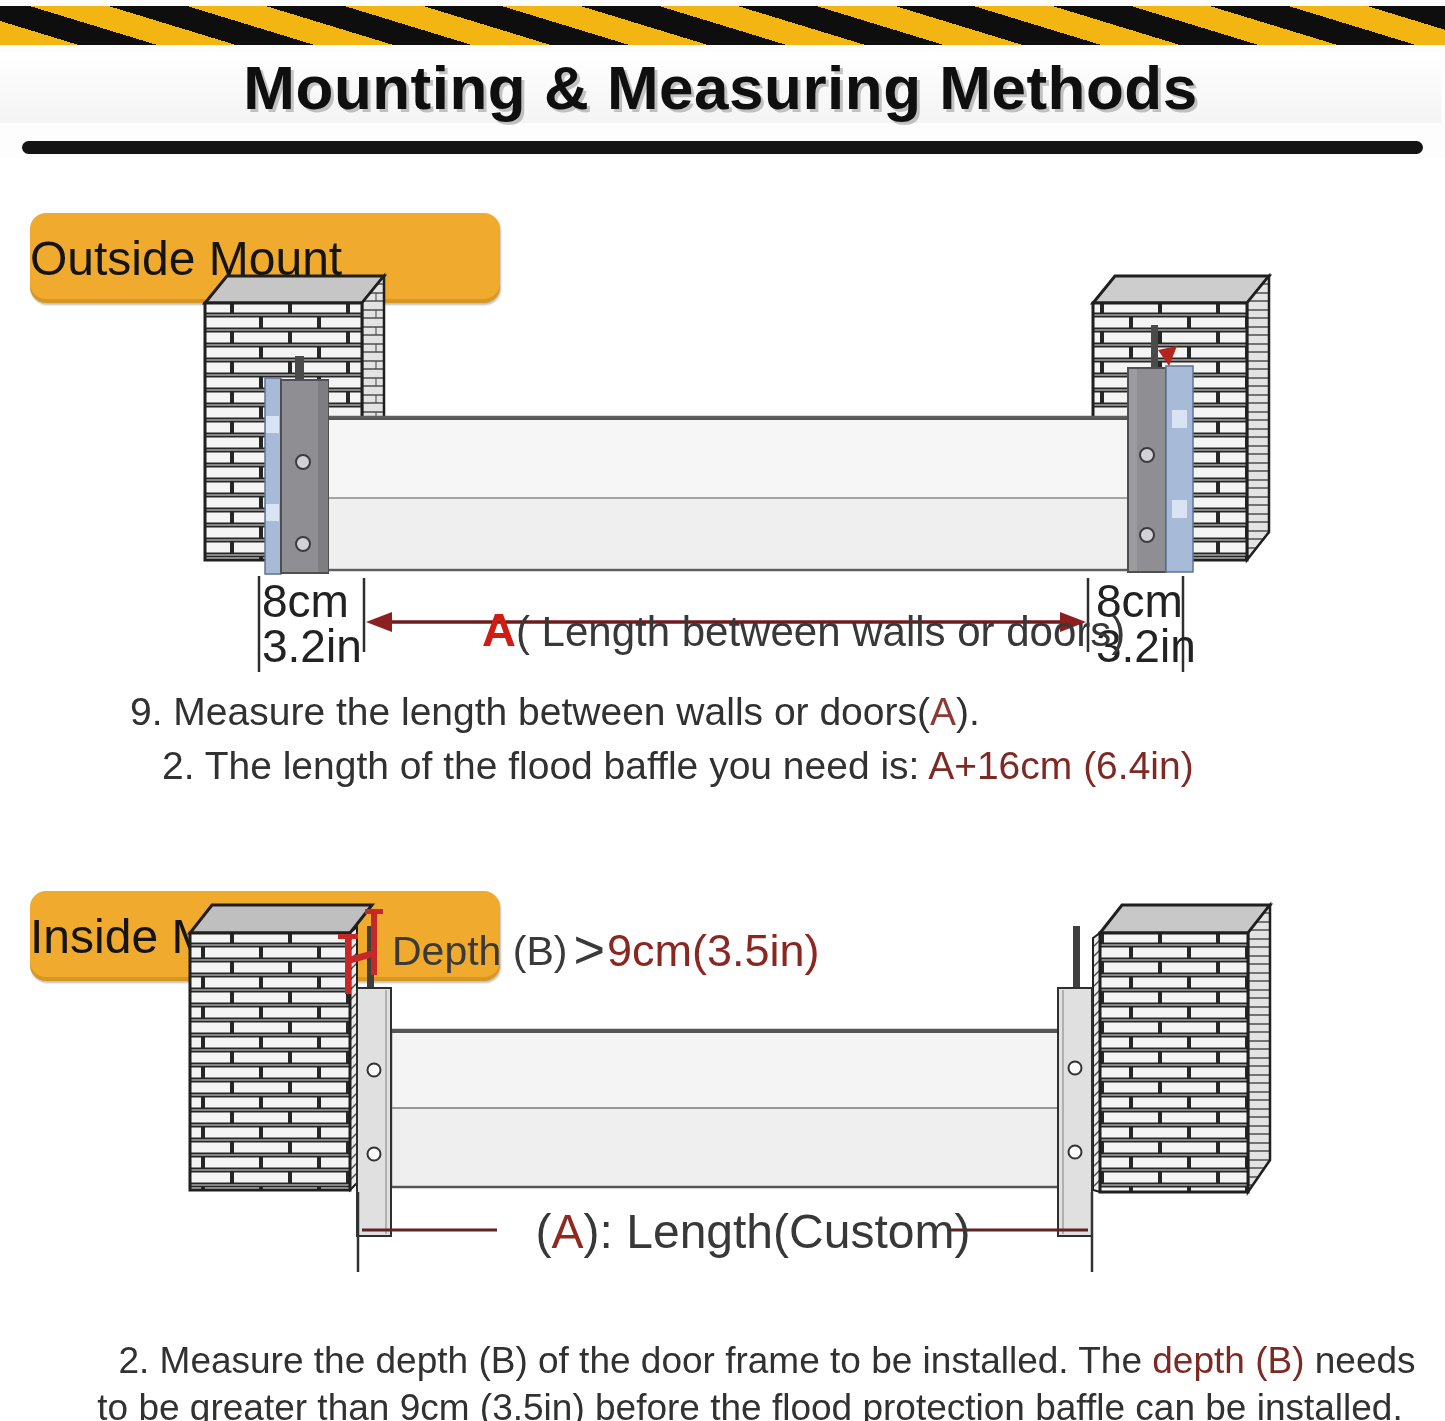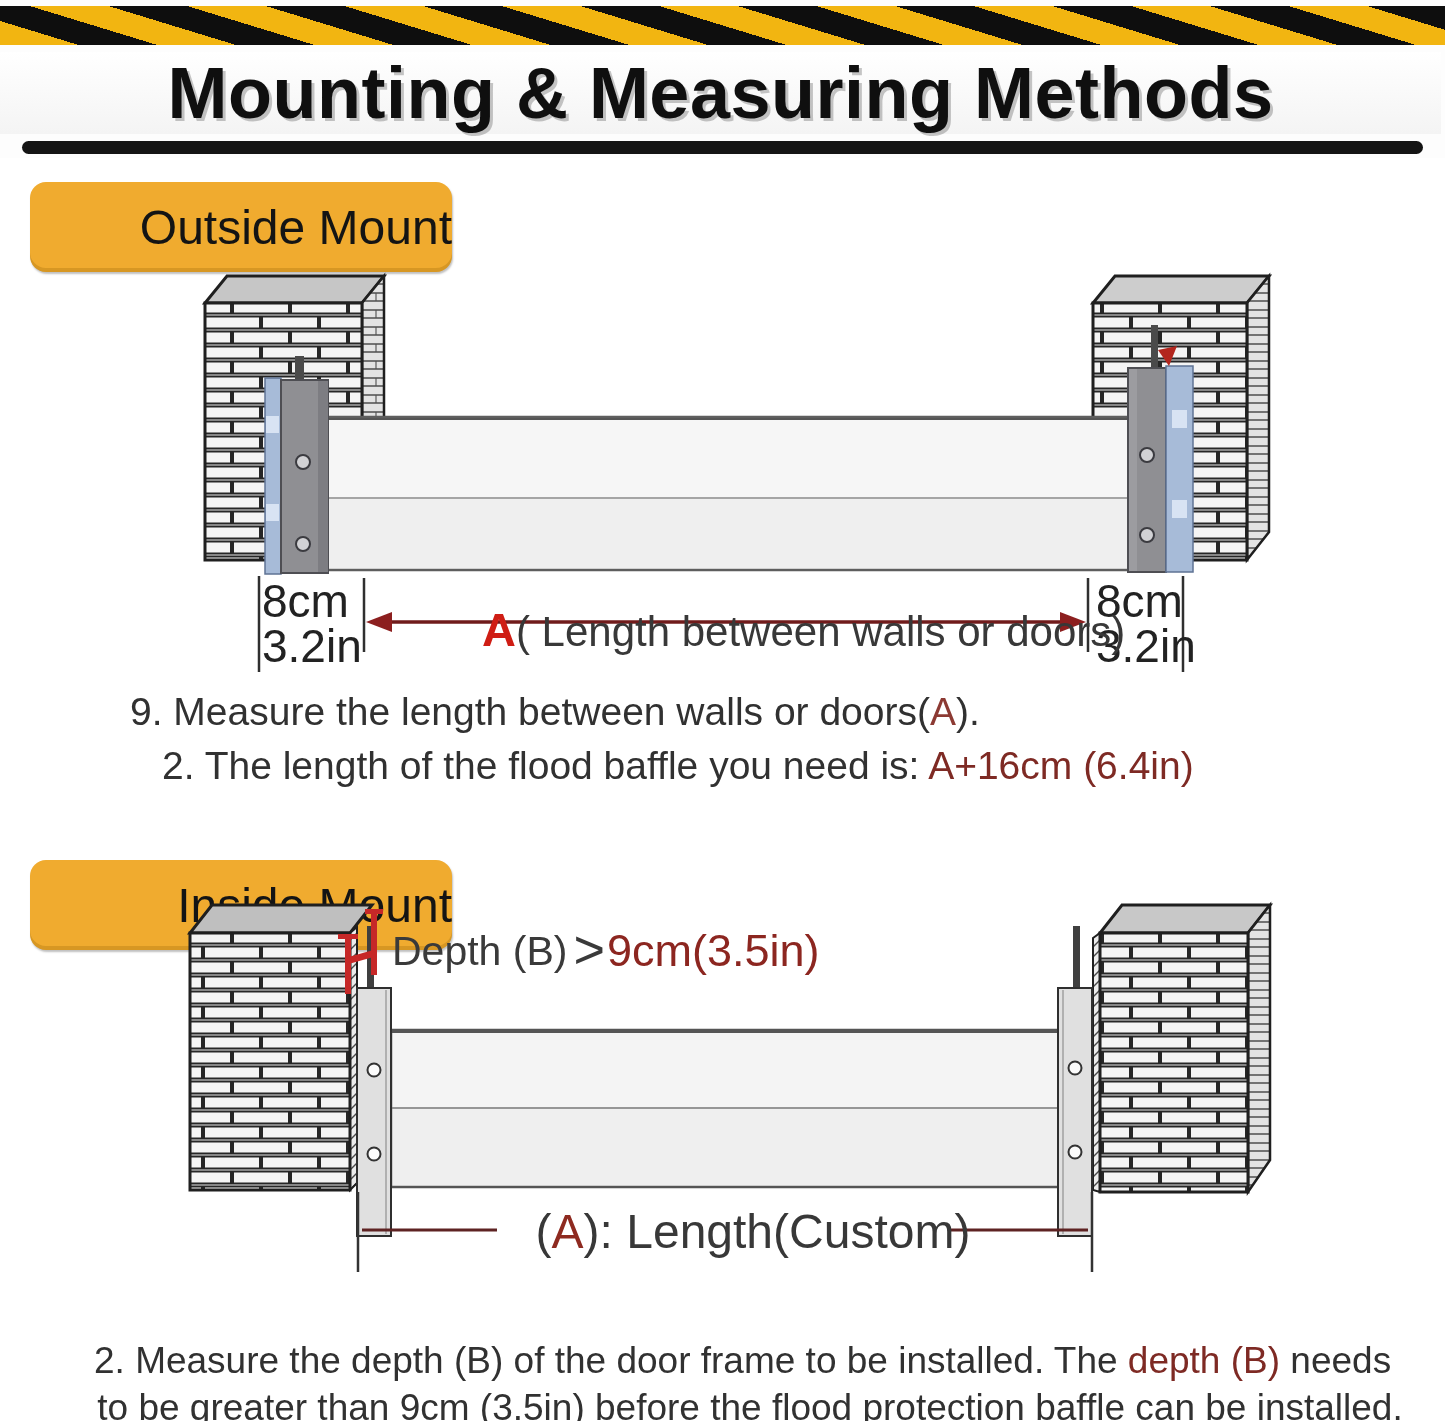--- a/index.html
+++ b/index.html
@@ -8,31 +8,32 @@
     font-family:"Liberation Sans","DejaVu Sans",sans-serif;overflow:hidden;
   }
   
   .banner{position:absolute;left:0;top:0;width:1445px;height:158px;background:#fdfdfd;}
   .stripes{
     position:absolute;left:0;top:6px;width:1445px;height:39px;
     background:repeating-linear-gradient(17deg,#f2b511 0 23px,#0e0e0e 23px 46px);
   }
   .banner-title{
     position:absolute;left:0;top:52px;width:1441px;text-align:center;
-    font-size:72px;font-weight:bold;color:#0f0f0f;letter-spacing:.5px;
+    font-size:62px;font-weight:bold;color:#0f0f0f;letter-spacing:.5px;
     text-shadow:3px 3px 0 rgba(0,0,0,.22);
     background:linear-gradient(#ffffff, #f4f4f4);
   }
   .banner-bar{position:absolute;left:22px;top:141px;width:1401px;height:13px;background:#141414;border-radius:7px;}
   
   .badge{
-    position:absolute;left:30px;width:422px;height:90px;background:#f0ab2f;
-    border-radius:16px;display:flex;align-items:center;justify-content:flex-end;
+    position:absolute;left:30px;width:470px;height:90px;background:#f0ab2f;
+    border-radius:16px;display:flex;align-items:center;justify-content:flex-start;
     font-size:48px;color:#141414;
     box-shadow:inset 0 -4px 0 rgba(140,90,0,.25), 1px 2px 2px rgba(0,0,0,.25);
+    margin-top:31px;
   }
   .badge.outside{top:182px;}
   .badge.inside{top:860px;}
   
   .diagram{position:absolute;left:0;}
   #svg-outside{top:260px;}
   #svg-inside{top:895px;}
   
   .lbl{position:absolute;color:#1d1d1d;white-space:nowrap;}
   .measure{font-size:46px;line-height:45px;color:#222;}
@@ -45,21 +46,21 @@
   .steps-outside .step2{margin-top:10px;margin-left:32px;}
   .maroon{color:#7e2a24;}
   .soft-red{color:#8c3a33;}
   .depth-label{left:392px;top:918px;font-size:41px;color:#3a3a3a;display:flex;align-items:center;}
   .depth-label .gt{font-size:54px;font-weight:normal;margin:0 2px 4px 6px;}
   .depth-label .val{font-size:45px;color:#8c2620;}
   .length-label{left:473px;top:1204px;width:560px;text-align:center;font-size:48px;color:#383838;}
   .length-label .dark-a{color:#8e2a20;}
   .steps-inside-1{left:98px;top:1286px;font-size:39px;color:#313131;white-space:nowrap;}
   .steps-inside-2{left:60px;top:1337px;width:1380px;font-size:37px;color:#313131;line-height:47px;}
-  .steps-inside-2 .lineA{padding-left:34px;white-space:nowrap;}
+  .steps-inside-2 .lineA{padding-left:34px;white-space:nowrap;text-align:center;}
   .steps-inside-2 .lineB{text-align:center;white-space:nowrap;}
 </style>
 </head>
 <body>
 
 <div class="page">
 
   <div class="banner">
     <div class="stripes"></div>
     <div class="banner-title">Mounting &amp; Measuring Methods</div>

